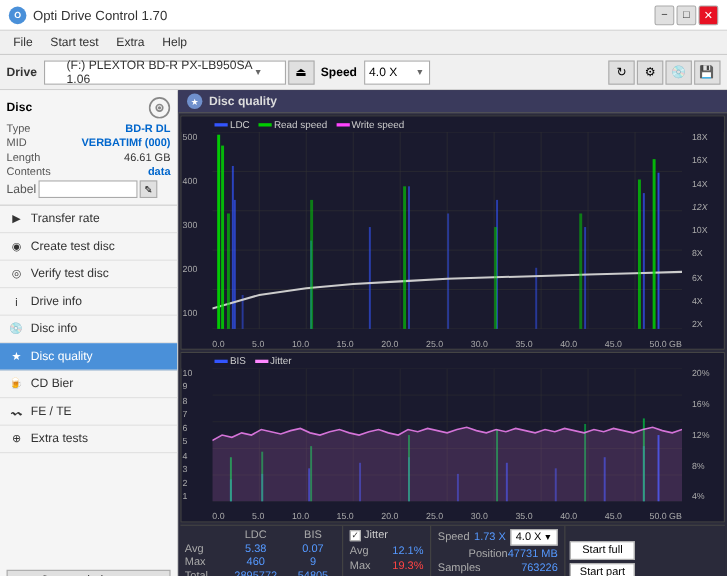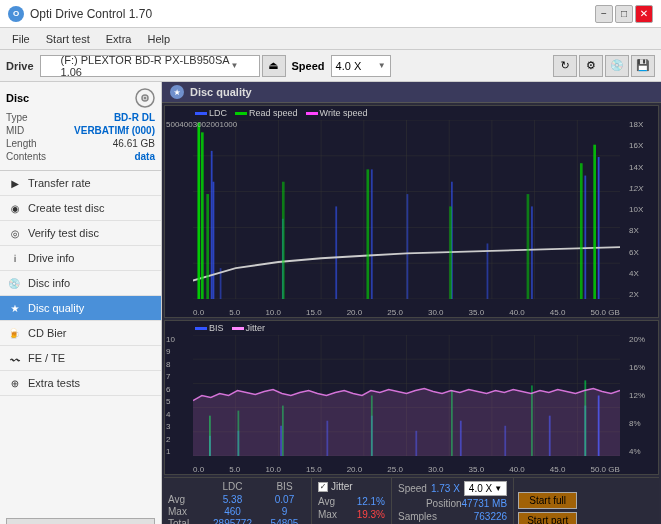--- a/index.html
+++ b/index.html
@@ -60,21 +60,21 @@
     
     .main-content { flex: 1; background: #2b2b3b; display: flex; flex-direction: column; }
     
     
     .quality-header { background: #3a3a5c; display: flex; align-items: center; gap: 6px; padding: 3px 8px; border-bottom: 1px solid #555; }
     .quality-icon { width: 14px; height: 14px; background: #7090cc; border-radius: 50%; display: flex; align-items: center; justify-content: center; color: white; font-size: 8px; }
     .quality-title { color: #ddd; font-size: 11px; font-weight: bold; }
     
     
     .chart-container { flex: 1; display: flex; flex-direction: column; padding: 2px; gap: 2px; }
-    .start-btn { background: #a16207; border: 1px solid #aaa; padding: 2px 8px; font-size: 10px; cursor: pointer; white-space: nowrap; }
+    .start-btn { background: #ffffff; border: 1px solid #aaa; padding: 2px 8px; font-size: 10px; cursor: pointer; white-space: nowrap; }
     
     
     svg { width: 100%; height: 100%; }
     
     
     .dropdown-arrow { font-size: 8px; color: #666; }
   </style>
 </head>
 <body>
 
@@ -142,20 +142,25 @@
         <span class="disc-info-label">MID</span>
         <span class="disc-info-value">VERBATIMf (000)</span>
       </div>
       <div class="disc-info-row">
         <span class="disc-info-label">Length</span>
         <span class="disc-info-value-black">46.61 GB</span>
       </div>
       <div class="disc-info-row">
         <span class="disc-info-label">Contents</span>
         <span class="disc-info-value">data</span>
+      </div>
+      <div class="label-row">
+        <span class="disc-info-label">Label</span>
+        <input class="label-input" type="text" style="">
+        <div class="label-btn">✎</div>
       </div>
     </div>
 
     <div class="nav-item">
       <span class="nav-item-icon">▶</span>
       <span>Transfer rate</span>
     </div>
     <div class="nav-item">
       <span class="nav-item-icon">◉</span>
       <span>Create test disc</span>
@@ -256,21 +261,21 @@
           <rect x="9" y="10" width="3" height="135" fill="#00dd00" opacity="0.8"></rect>
           <rect x="15" y="60" width="3" height="85" fill="#00dd00" opacity="0.6"></rect>
           <rect x="100" y="50" width="3" height="95" fill="#00dd00" opacity="0.5"></rect>
           <rect x="195" y="40" width="3" height="105" fill="#00dd00" opacity="0.6"></rect>
           <rect x="288" y="70" width="3" height="75" fill="#00dd00" opacity="0.5"></rect>
           <rect x="375" y="60" width="3" height="85" fill="#00dd00" opacity="0.5"></rect>
           <rect x="435" y="35" width="3" height="110" fill="#00dd00" opacity="0.7"></rect>
           <rect x="450" y="20" width="3" height="125" fill="#00dd00" opacity="0.8"></rect>
         </svg>
 
-        <div style="position:absolute;top:14px;left:0;bottom:18px;display:flex;flex-direction:row;padding:0 1px;">
+        <div style="position:absolute;top:14px;left:0;bottom:18px;display:flex;flex-direction:column;padding:0 1px;gap:31px;">
           <span style="font-size:8px;color:#aaa;">500</span>
           <span style="font-size:8px;color:#aaa;">400</span>
           <span style="font-size:8px;color:#aaa;">300</span>
           <span style="font-size:8px;color:#aaa;">200</span>
           <span style="font-size:8px;color:#aaa;">100</span>
           <span style="font-size:8px;color:#aaa;">0</span>
         </div>
 
         <div style="position:absolute;top:14px;right:0;bottom:18px;display:flex;flex-direction:column;justify-content:space-between;padding:0 1px;width:30px;">
           <span style="font-size:8px;color:#aaa;">18X</span>

